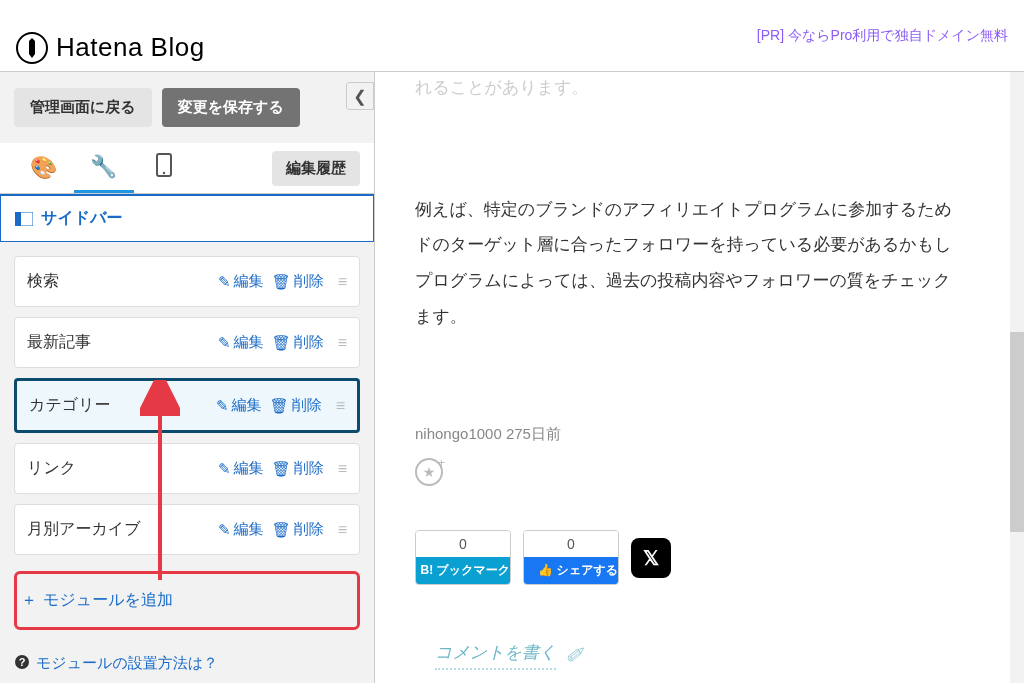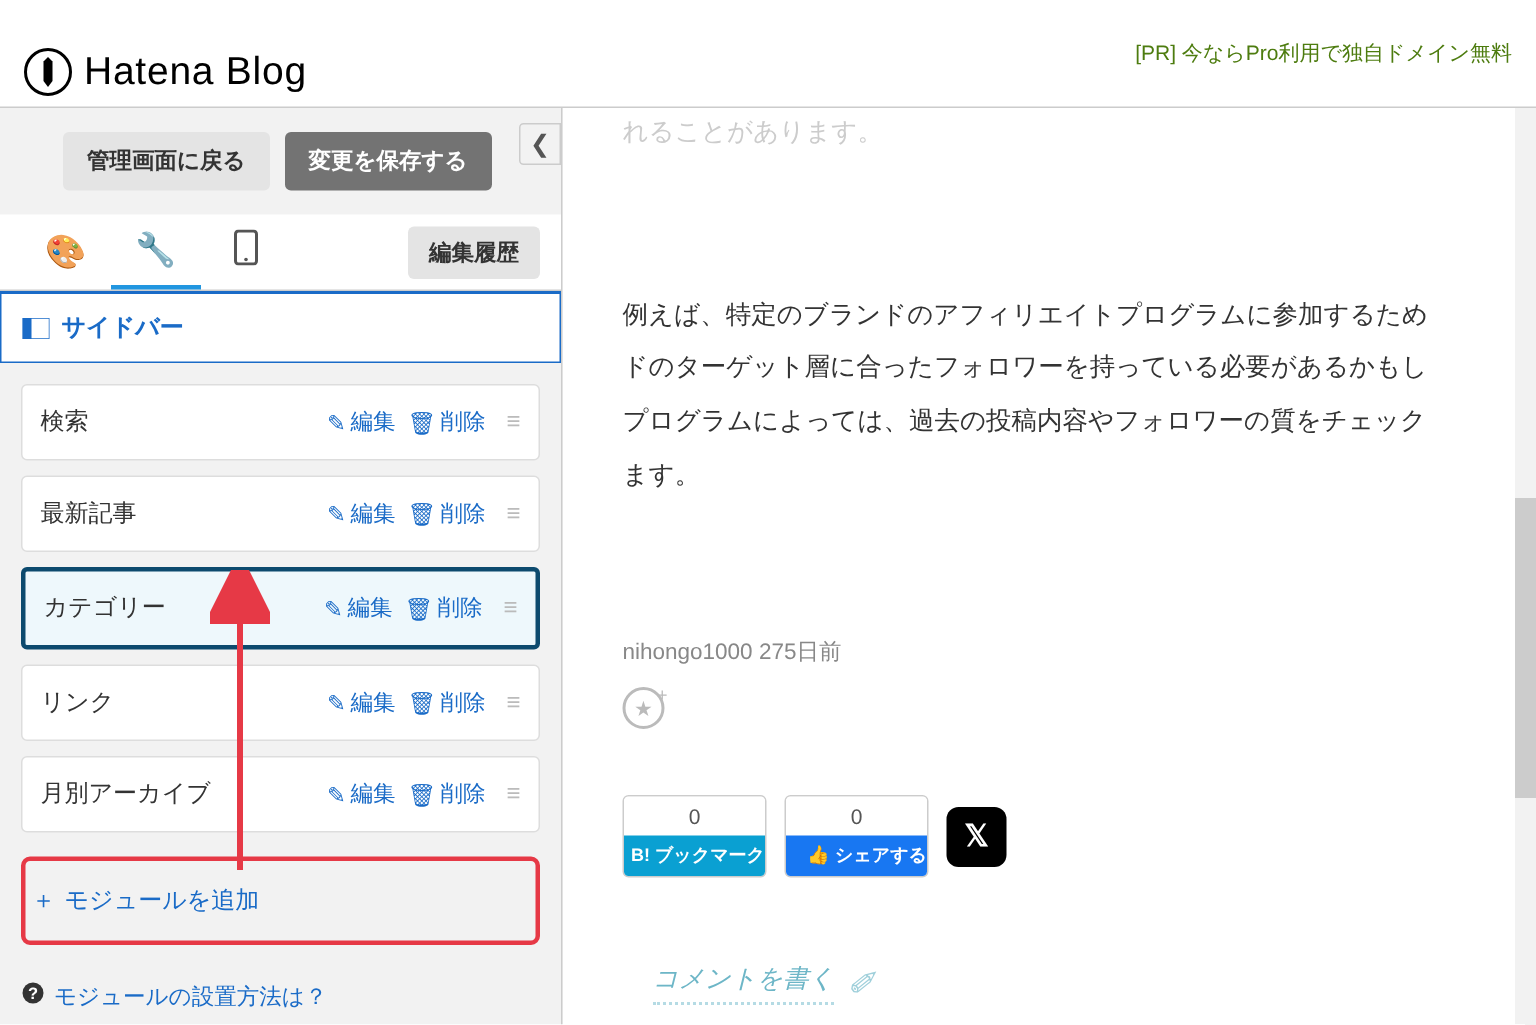--- a/index.html
+++ b/index.html
@@ -1,27 +1,27 @@
 <!DOCTYPE html>
 <html><head>
 <meta charset="utf-8">
 <style>
 * { margin: 0; padding: 0; box-sizing: border-box; }
 body { font-family: 'Hiragino Kaku Gothic ProN', 'Meiryo', sans-serif; background: #fff; width: 1024px; height: 683px; overflow: hidden; position: relative; }
 .header { display: flex; align-items: center; justify-content: space-between; height: 72px; padding: 0 16px; border-bottom: 1px solid #ccc; }
 .logo-wrap { display: flex; align-items: center; gap: 8px; margin-top: 24px; }
 .logo-icon { width: 32px; height: 32px; border: 2px solid #000; border-radius: 50%; display: flex; align-items: center; justify-content: center; }
 .logo-text { font-size: 26px; font-weight: 300; letter-spacing: 0.5px; }
-.pr-link { color: #4d7c0f; font-size: 14px; }
+.pr-link { color: #8b5cf6; font-size: 14px; }
 .workspace { display: flex; height: calc(683px - 72px); }
 .sidebar { width: 375px; background: #f2f2f2; border-right: 1px solid #ccc; position: relative; }
 .collapse-btn { position: absolute; top: 10px; right: 0; width: 28px; height: 28px; background: #f2f2f2; border: 1px solid #ccc; display: flex; align-items: center; justify-content: center; font-size: 16px; color: #555; cursor: pointer; border-radius: 3px 0 0 3px; }
 .btn-row { display: flex; gap: 10px; padding: 16px 14px; }
 .btn { padding: 10px 16px; border-radius: 4px; font-size: 15px; border: none; cursor: pointer; font-weight: bold; }
-.btn-back { background: #e4e4e4; color: #333; margin-left: 28px; }
+.btn-back { background: #e4e4e4; color: #333; }
 .btn-save { background: #737373; color: #fff; }
 .tab-row { display: flex; align-items: center; justify-content: space-between; padding: 0 14px; background: #fff; border-bottom: 1px solid #ccc; }
 .tab-icons { display: flex; gap: 0; }
 .tab-icon { width: 60px; height: 50px; display: flex; align-items: center; justify-content: center; font-size: 22px; color: #555; cursor: pointer; }
 .tab-icon.active { border-bottom: 3px solid #2196e0; }
 .btn-history { background: #e4e4e4; color: #333; padding: 8px 14px; border-radius: 4px; border: none; font-size: 15px; cursor: pointer; font-weight: bold; }
 .section-header { display: flex; align-items: center; gap: 8px; padding: 12px 14px; background: #fff; color: #1a6bc7; font-size: 16px; border: 1px solid #1a6bc7; border-top: 2px solid #1a6bc7; margin: 0; font-weight: bold; }
 .section-icon { width: 18px; height: 14px; display: inline-block; }
 .module-list { padding: 14px; display: flex; flex-direction: column; gap: 10px; position: relative; }
 .module-item { background: #fff; border: 1px solid #ddd; border-radius: 4px; padding: 14px 12px; display: flex; align-items: center; justify-content: space-between; font-size: 16px; color: #333; }

